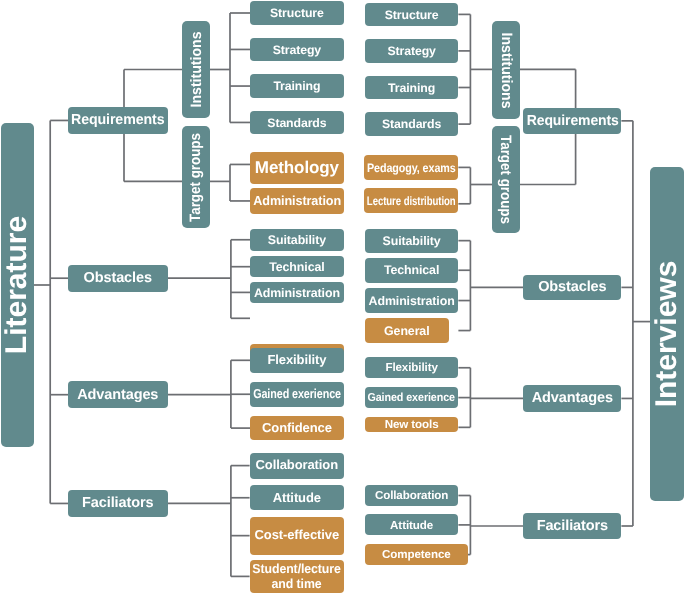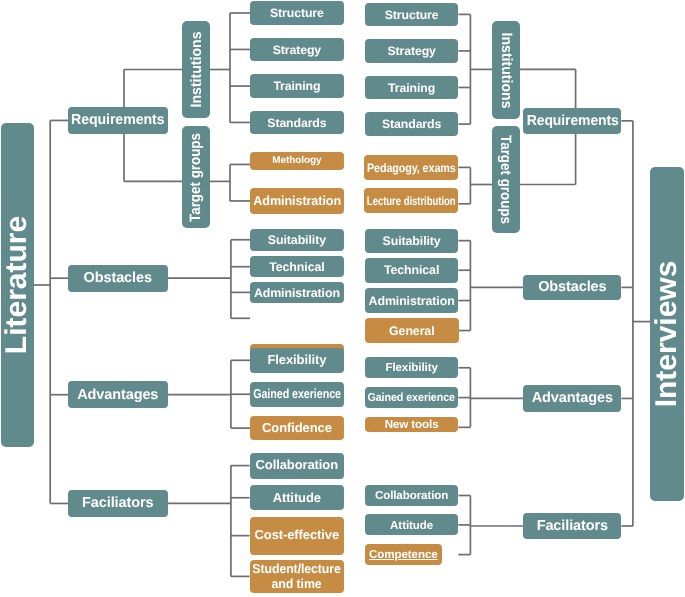--- a/index.html
+++ b/index.html
@@ -134,21 +134,21 @@
       </div>
       <div class="node teal" style="left: 250px; top: 37.6px; width: 93.8px; height: 23.7px; font-size: 12.3px;">
         <span>Strategy</span>
       </div>
       <div class="node teal" style="left: 250px; top: 73.9px; width: 93.8px; height: 24.3px; font-size: 12.3px;">
         <span>Training</span>
       </div>
       <div class="node teal" style="left: 250px; top: 110.6px; width: 93.8px; height: 23.7px; font-size: 12.3px;">
         <span>Standards</span>
       </div>
-      <div class="node orange" style="left: 250px; top: 151.8px; width: 93.8px; height: 18px; font-size: 10px; align-items: center;">
+      <div class="node orange" style="left: 250px; top: 151.8px; width: 93.8px; height: 32px; font-size: 17px; align-items: center;">
         <span>Methology</span>
       </div>
       <div class="node orange" style="left: 250px; top: 188.1px; width: 93.8px; height: 25.7px; font-size: 13px;">
         <span style="transform: scaleX(0.972);">Administration</span>
       </div>
       <div class="node teal" style="left: 250px; top: 228.6px; width: 93.8px; height: 22.3px; font-size: 12.4px;">
         <span>Suitability</span>
       </div>
       <div class="node teal" style="left: 250px; top: 256.3px; width: 93.8px; height: 20.8px; font-size: 12.4px;">
         <span>Technical</span>
@@ -219,35 +219,35 @@
       </div>
       <div class="node teal" style="left: 364.8px; top: 228.6px; width: 93.6px; height: 24.1px; font-size: 12.4px;">
         <span>Suitability</span>
       </div>
       <div class="node teal" style="left: 364.8px; top: 257.9px; width: 93.6px; height: 24.7px; font-size: 12.4px;">
         <span>Technical</span>
       </div>
       <div class="node teal" style="left: 364.8px; top: 288.2px; width: 93.6px; height: 24.7px; font-size: 12.4px;">
         <span>Administration</span>
       </div>
-      <div class="node orange" style="left: 364.8px; top: 318.2px; width: 94px; height: 24.7px; font-size: 12.4px;">
+      <div class="node orange" style="left: 364.8px; top: 318.2px; width: 84px; height: 24.7px; font-size: 12.4px;">
         <span>General</span>
       </div>
       <div class="node teal" style="left: 364.8px; top: 357.2px; width: 93.6px; height: 21.1px; font-size: 11.6px;">
         <span>Flexibility</span>
       </div>
       <div class="node teal" style="left: 364.8px; top: 387.1px; width: 93.6px; height: 21px; font-size: 11.6px;">
         <span style="transform: scaleX(0.9276);">Gained exerience</span>
       </div>
       <div class="node orange" style="left: 364.8px; top: 416.9px; width: 93.6px; height: 15px; font-size: 11.6px;">
         <span>New tools</span>
       </div>
       <div class="node teal" style="left: 364.8px; top: 484.8px; width: 93.6px; height: 21.4px; font-size: 11.6px;">
         <span>Collaboration</span>
       </div>
       <div class="node teal" style="left: 364.8px; top: 514.4px; width: 93.6px; height: 21px; font-size: 11.6px;">
         <span>Attitude</span>
       </div>
-      <div class="node orange" style="left: 364.8px; top: 544.1px; width: 77px; height: 21px; font-size: 11.6px; text-decoration: underline;">
+      <div class="node orange" style="left: 364.8px; top: 544.1px; width: 103px; height: 21px; font-size: 11.6px;">
         <span>Competence</span>
       </div>
     </div>
 </div>
 
 </body></html>

